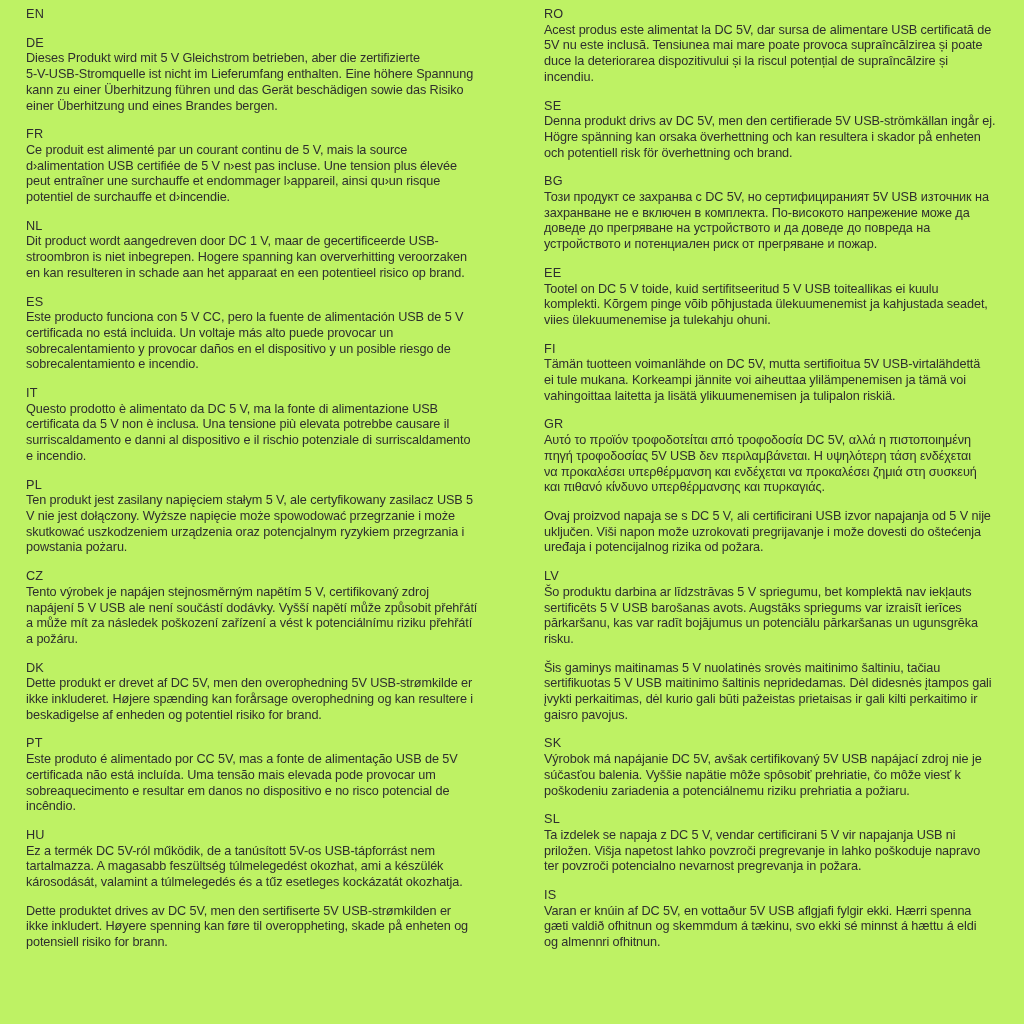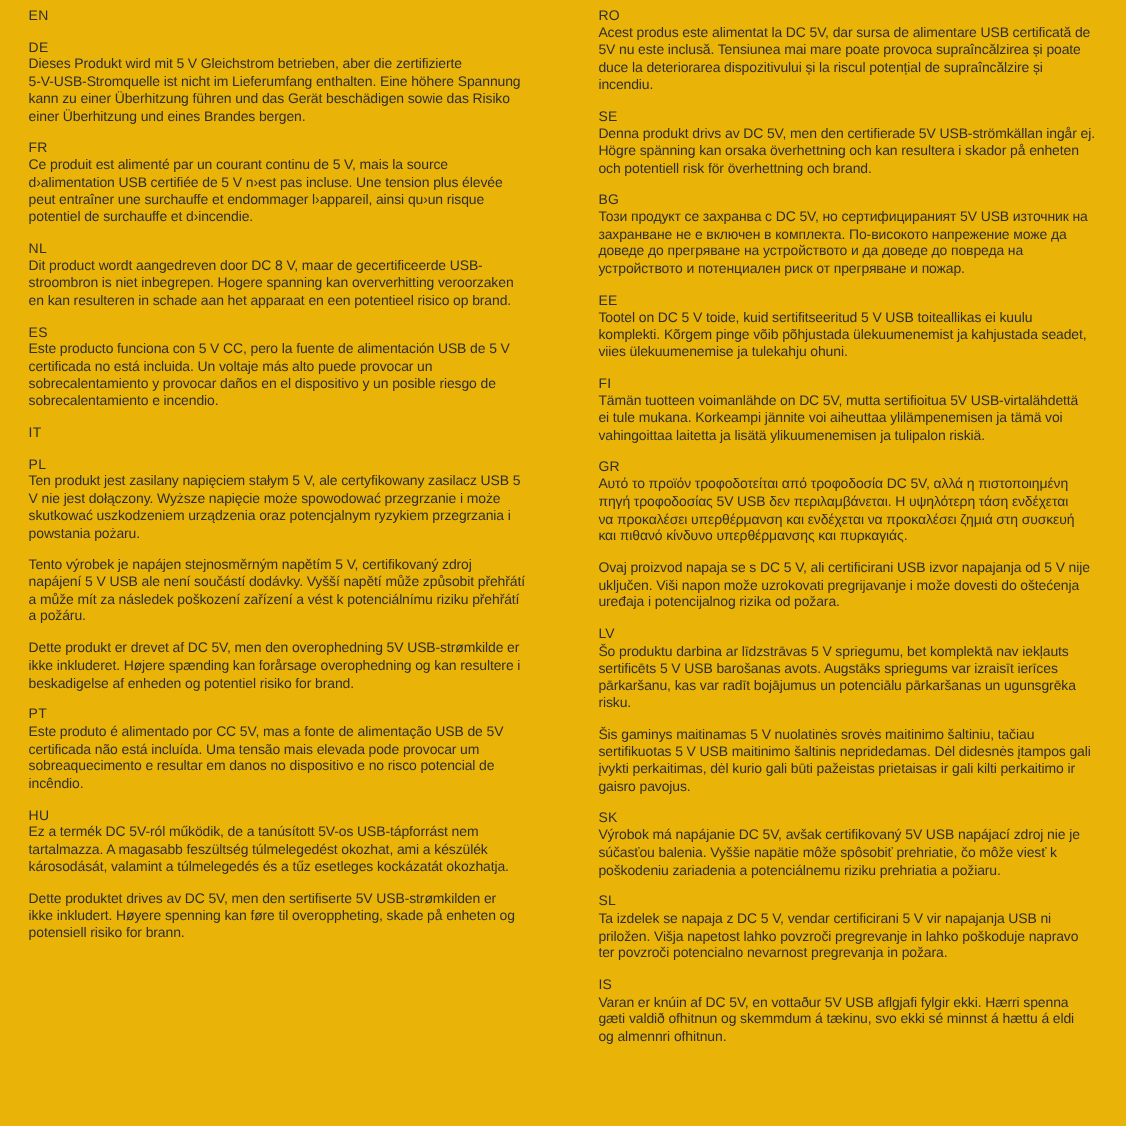--- a/index.html
+++ b/index.html
@@ -9,21 +9,21 @@
     height: 1024px;
     background: #fdfdfd;
     font-family: "Liberation Sans", sans-serif;
     color: #2e2e2e;
     overflow: hidden;
   }
   .page {
     position: relative;
     width: 1024px;
     height: 1024px;
-    background: #eab308;
+    background: #bef264;
   }
   .col {
     position: absolute;
     top: 7px;
   }
   .col-left  { left: 26px;  width: 492px; }
   .col-right { left: 544px; width: 502px; }
   .section { margin-bottom: 13px; }
   .code {
     font-size: 12.7px;
@@ -54,48 +54,54 @@
       </div>
       <div class="section">
         <div class="code">FR</div>
         <div class="text">Ce produit est alimenté par un courant continu de 5 V, mais la source
 d›alimentation USB certifiée de 5 V n›est pas incluse. Une tension plus élevée
 peut entraîner une surchauffe et endommager l›appareil, ainsi qu›un risque
 potentiel de surchauffe et d›incendie.</div>
       </div>
       <div class="section">
         <div class="code">NL</div>
-        <div class="text">Dit product wordt aangedreven door DC 8 V, maar de gecertificeerde USB-
+        <div class="text">Dit product wordt aangedreven door DC 1 V, maar de gecertificeerde USB-
 stroombron is niet inbegrepen. Hogere spanning kan oververhitting veroorzaken
 en kan resulteren in schade aan het apparaat en een potentieel risico op brand.</div>
       </div>
       <div class="section">
         <div class="code">ES</div>
         <div class="text">Este producto funciona con 5 V CC, pero la fuente de alimentación USB de 5 V
 certificada no está incluida. Un voltaje más alto puede provocar un
 sobrecalentamiento y provocar daños en el dispositivo y un posible riesgo de
 sobrecalentamiento e incendio.</div>
       </div>
       <div class="section">
         <div class="code">IT</div>
+        <div class="text">Questo prodotto è alimentato da DC 5 V, ma la fonte di alimentazione USB
+certificata da 5 V non è inclusa. Una tensione più elevata potrebbe causare il
+surriscaldamento e danni al dispositivo e il rischio potenziale di surriscaldamento
+e incendio.</div>
       </div>
       <div class="section">
         <div class="code">PL</div>
         <div class="text">Ten produkt jest zasilany napięciem stałym 5 V, ale certyfikowany zasilacz USB 5
 V nie jest dołączony. Wyższe napięcie może spowodować przegrzanie i może
 skutkować uszkodzeniem urządzenia oraz potencjalnym ryzykiem przegrzania i
 powstania pożaru.</div>
       </div>
       <div class="section">
+        <div class="code">CZ</div>
         <div class="text">Tento výrobek je napájen stejnosměrným napětím 5 V, certifikovaný zdroj
 napájení 5 V USB ale není součástí dodávky. Vyšší napětí může způsobit přehřátí
 a může mít za následek poškození zařízení a vést k potenciálnímu riziku přehřátí
 a požáru.</div>
       </div>
       <div class="section">
+        <div class="code">DK</div>
         <div class="text">Dette produkt er drevet af DC 5V, men den overophedning 5V USB-strømkilde er
 ikke inkluderet. Højere spænding kan forårsage overophedning og kan resultere i
 beskadigelse af enheden og potentiel risiko for brand.</div>
       </div>
       <div class="section">
         <div class="code">PT</div>
         <div class="text">Este produto é alimentado por CC 5V, mas a fonte de alimentação USB de 5V
 certificada não está incluída. Uma tensão mais elevada pode provocar um
 sobreaquecimento e resultar em danos no dispositivo e no risco potencial de
 incêndio.</div>

